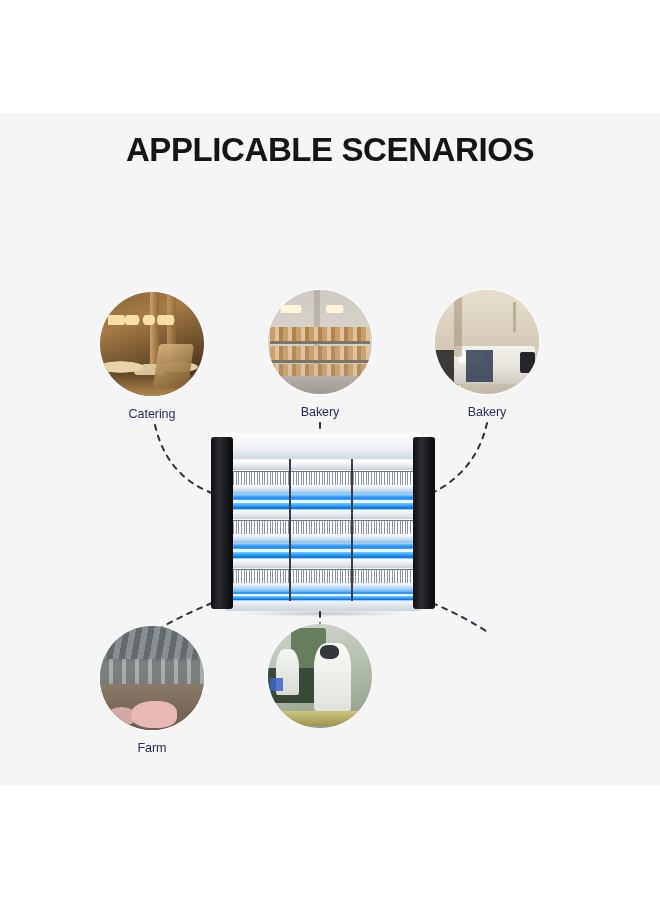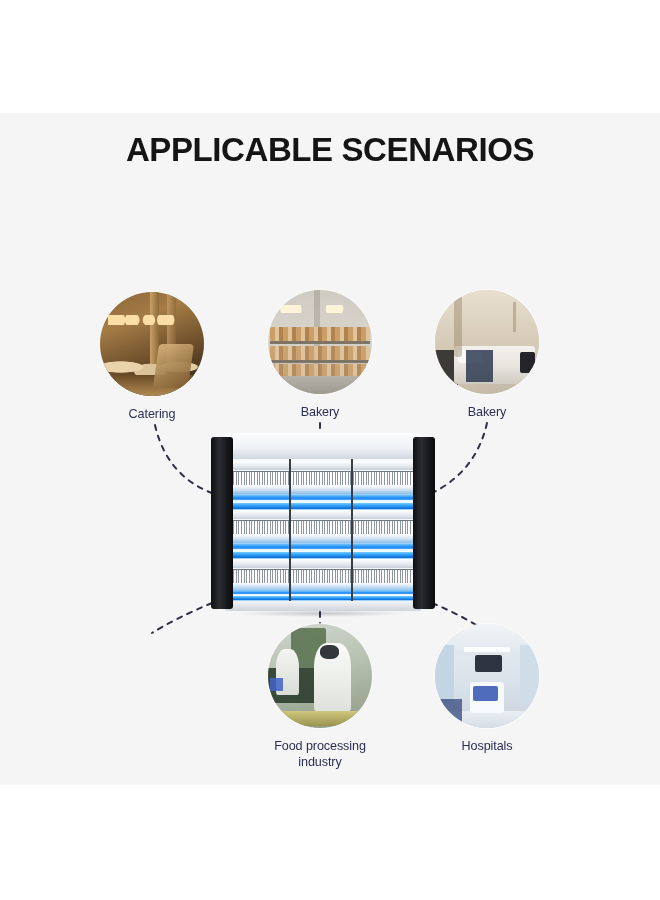--- a/index.html
+++ b/index.html
@@ -309,46 +309,41 @@
       <div class="grid-band" style="top:110px"></div>
       <div class="white-tube" style="top:124px"></div>
       <div class="uv-tube" style="top:132px;height:9px"></div>
       <div class="vwire w1"></div>
       <div class="vwire w2"></div>
     </div>
     <div class="dev-base"></div>
     <div class="dev-shadow"></div>
   </div>
 
+  <div class="circle-node" id="node-farm">
+    <div class="circle">
+      <div class="scene sc-farm">
+        <div class="roof"></div>
+          <div class="pens"></div>
+        <div class="ground"></div>
+          <div class="pig2"></div>
+          <div class="pig1"></div>
+      </div>
+    </div>
+    <div class="caption">Farm</div>
+  </div>
 
   <div class="circle-node" id="node-foodproc">
     <div class="circle">
       <div class="scene sc-food">
         <div class="machine"></div>
           <div class="machine2"></div>
         <div class="worker-a"></div>
           <div class="worker-b"></div>
         <div class="hood"></div>
           <div class="box"></div>
           <div class="belt"></div>
       </div>
     </div>
-    <div class="caption">Food processing industry</div>
-  </div>
-
-  <div class="circle-node" id="node-hospitals">
-    <div class="circle">
-      <div class="scene sc-hosp">
-        <div class="ceil"></div>
-          <div class="lamp"></div>
-        <div class="wall-l"></div>
-          <div class="wall-r"></div>
-        <div class="eq"></div>
-          <div class="floor"></div>
-        <div class="bed"></div>
-          <div class="bedblue"></div>
-          <div class="cab"></div>
-      </div>
-    </div>
-    <div class="caption">Hospitals</div>
-  </div>
+  </div>
+
 
 </div>
 
 </body></html>

